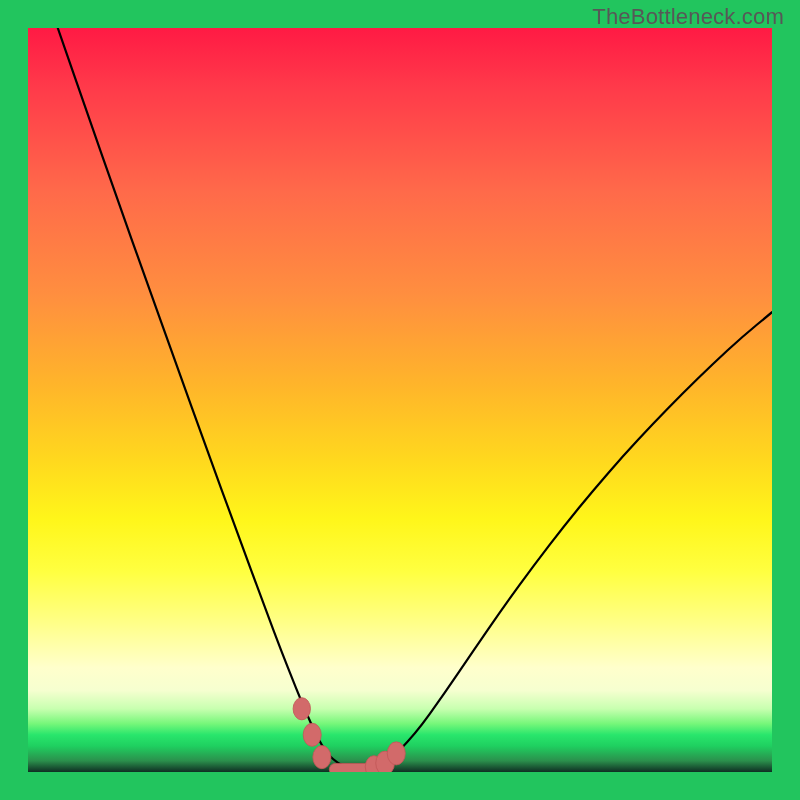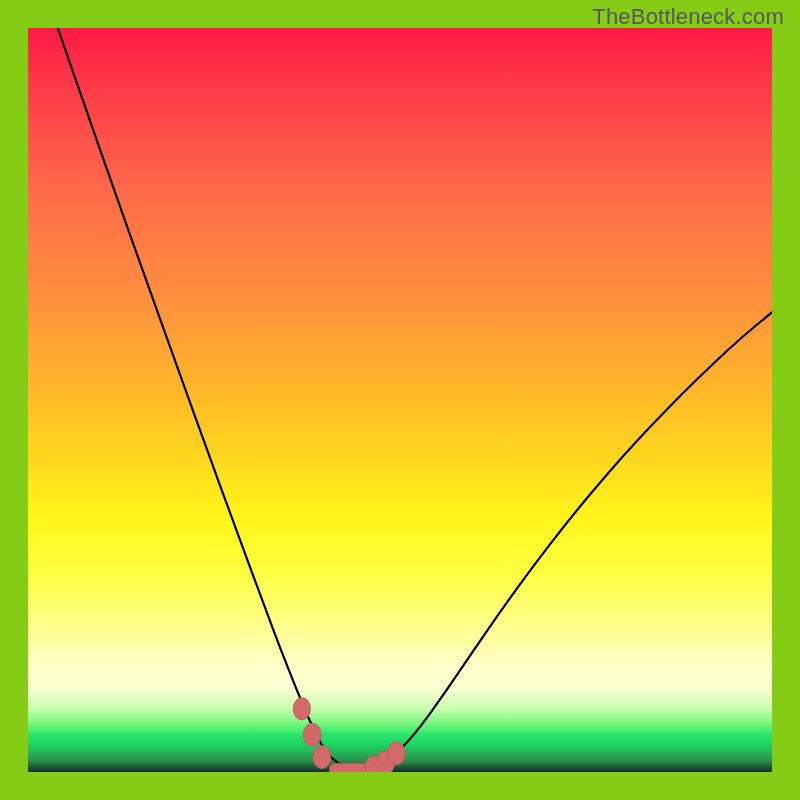--- a/index.html
+++ b/index.html
@@ -10,21 +10,21 @@
     background: #000;
     font-family: Arial, Helvetica, sans-serif;
     overflow: hidden;
   }
   .frame {
     position: absolute;
     left: 0;
     top: 0;
     width: 800px;
     height: 800px;
-    background: #84cc16;
+    background: #22c55e;
   }
   .plot {
     position: absolute;
     left: 28px;
     top: 28px;
     width: 744px;
     height: 744px;
     background: linear-gradient(
       to bottom,
       #ff1a44 0%,

